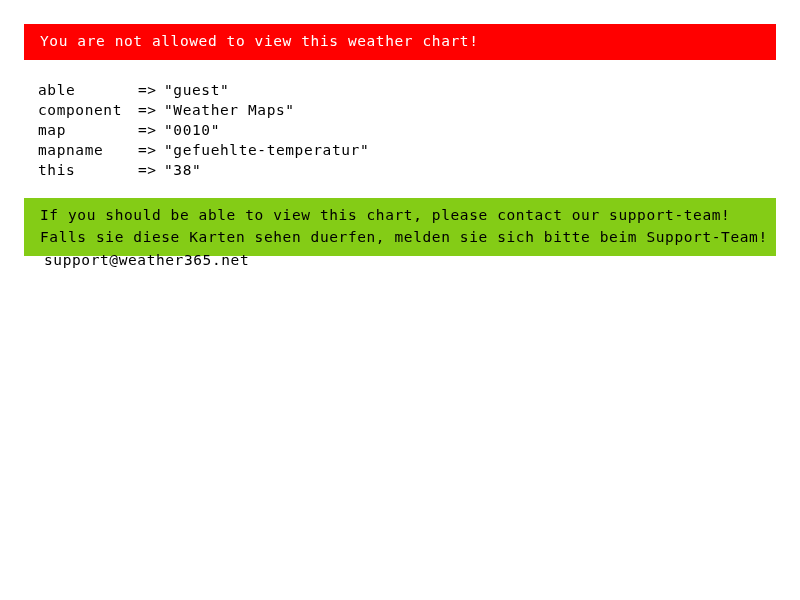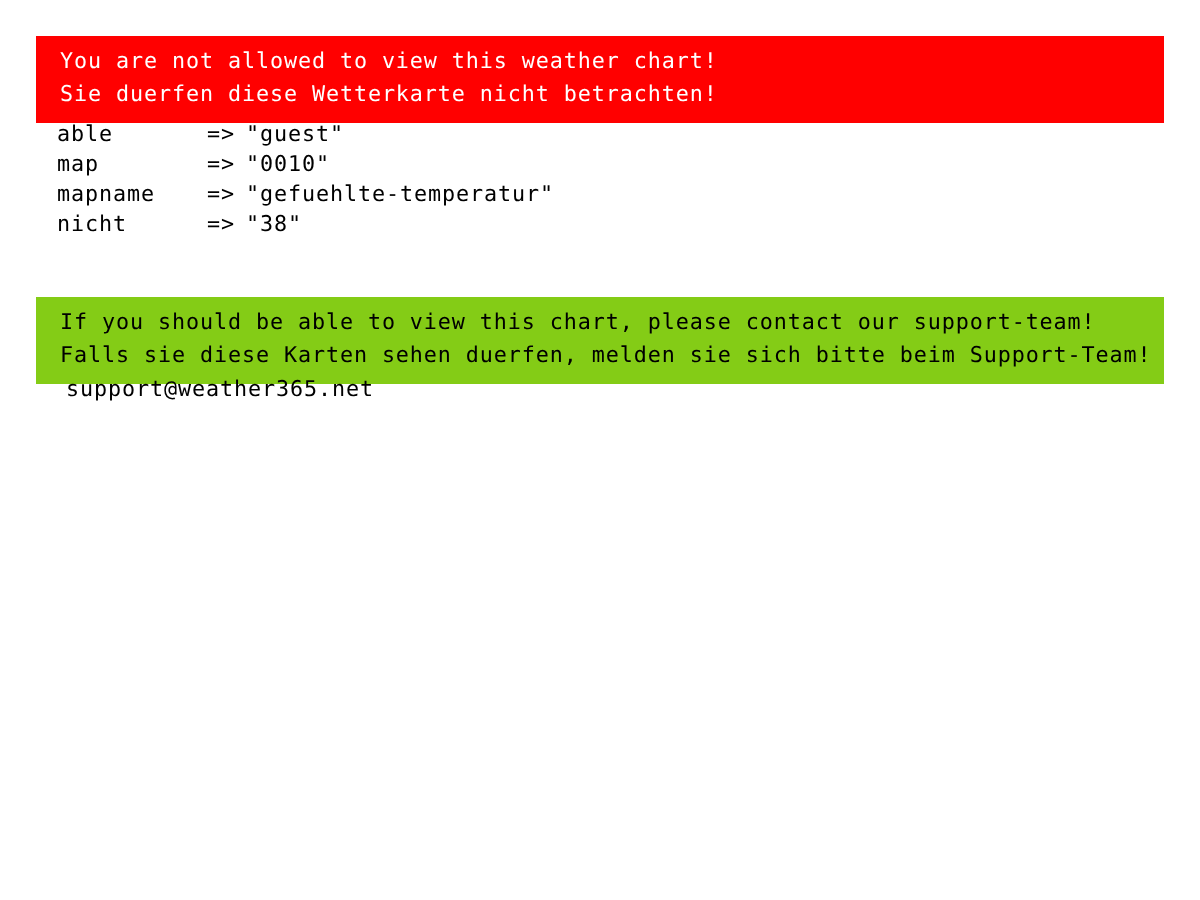--- a/index.html
+++ b/index.html
@@ -84,43 +84,47 @@
     text-decoration: none;
   }
 </style>
 </head>
 <body>
 
 <div class="page">
 
   <div class="banner banner-error">
     <div>You are not allowed to view this weather chart!</div>
-    <div>Sie duerfen diese Wetterkarte nicht betrachten!</div>
   </div>
 
   <div class="params">
     <table>
       <tbody>
         <tr>
           <td class="col-key">able</td>
           <td class="col-arrow">=&gt;</td>
           <td class="col-val">"guest"</td>
+        </tr>
+        <tr>
+          <td class="col-key">component</td>
+          <td class="col-arrow">=&gt;</td>
+          <td class="col-val">"Weather Maps"</td>
         </tr>
         <tr>
           <td class="col-key">map</td>
           <td class="col-arrow">=&gt;</td>
           <td class="col-val">"0010"</td>
         </tr>
         <tr>
           <td class="col-key">mapname</td>
           <td class="col-arrow">=&gt;</td>
           <td class="col-val">"gefuehlte-temperatur"</td>
         </tr>
         <tr>
-          <td class="col-key">nicht</td>
+          <td class="col-key">this</td>
           <td class="col-arrow">=&gt;</td>
           <td class="col-val">"38"</td>
         </tr>
       </tbody>
     </table>
   </div>
 
   <div class="banner banner-ok">
     <div>If you should be able to view this chart, please contact our support-team!</div>
     <div>Falls sie diese Karten sehen duerfen, melden sie sich bitte beim Support-Team!</div>

